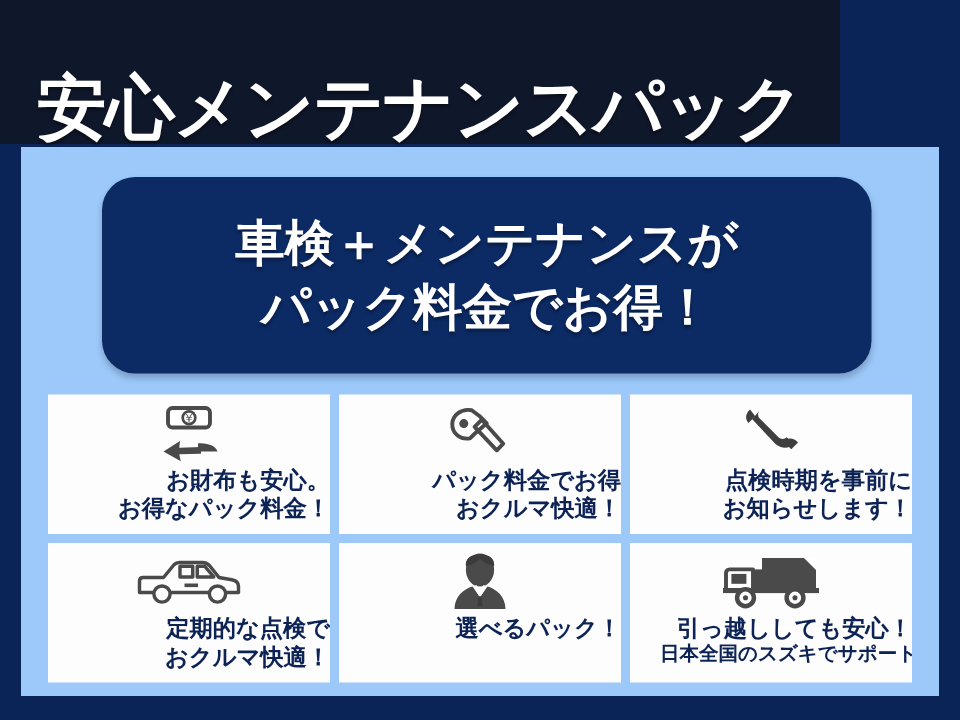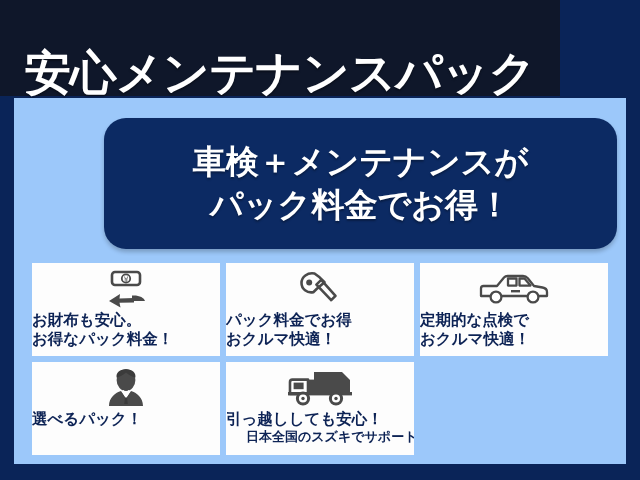--- a/index.html
+++ b/index.html
@@ -64,21 +64,20 @@
     width: 513px;
     height: 131px;
     background: #0c2a63;
     border-radius: 22px;
     box-shadow: 0 3px 4px rgba(0,0,0,0.22);
     display: flex;
     flex-direction: column;
     align-items: center;
     justify-content: center;
     box-sizing: border-box;
-    margin-left: 36px;
   }
   .subtitle-line {
     color: #ffffff;
     font-size: 33px;
     font-weight: bold;
     line-height: 1.28;
     white-space: nowrap;
     text-shadow: 0 2px 2px rgba(0,0,0,0.3);
   }
 
@@ -107,21 +106,21 @@
   }
   .cell-icon {
     height: 42px;
     display: flex;
     align-items: center;
     justify-content: center;
     margin-bottom: 1px;
   }
   .cell-text {
     width: 100%;
-    text-align: left;
+    text-align: right;
     color: #0d2355;
     font-weight: bold;
     line-height: 1.22;
   }
   .cell-text .l {
     display: block;
     font-size: 15.5px;
     white-space: nowrap;
   }
   .cell-text .l.small {
@@ -177,20 +176,34 @@
             </g>
             <circle cx="12.2" cy="14.4" r="3" fill="#4a4a4a"></circle>
           </svg>
         </div>
         <div class="cell-text">
           <span class="l">パック料金でお得</span>
           <span class="l">おクルマ快適！</span>
         </div>
       </div>
 
+      <div class="cell">
+        <div class="cell-icon">
+          <svg width="46" height="40" viewBox="0 0 46 40" aria-hidden="true">
+            <path d="M9 4 C6 6.5 5.5 10.5 8 13 L12.5 8.5 Z" fill="#3f3f3f"></path>
+            <path d="M10.5 10.5 L26 27 C29.5 30 35 30.5 38 27 L33.5 22.5
+                     C32 24 29.5 24 28 22.5 L15.5 10 C14 8.5 14 6 15.5 4.5 Z" fill="#3f3f3f"></path>
+            <path d="M31 25 C34.5 22.5 38.5 23 41 26 L36.5 30.5 Z" fill="#3f3f3f"></path>
+          </svg>
+        </div>
+        <div class="cell-text">
+          <span class="l">点検時期を事前に</span>
+          <span class="l">お知らせします！</span>
+        </div>
+      </div>
 
       <div class="cell">
         <div class="cell-icon">
           <svg width="74" height="36" viewBox="0 0 74 36" aria-hidden="true">
             <g fill="none" stroke="#4a4a4a" stroke-width="2.3" stroke-linejoin="round">
               <path d="M4 25 L4 17.5 C4 16 5 15 6.5 15 L20 15 L27 6.5
                        C28 5.4 29.2 5 30.6 5 L46 5 C48 5 49.6 5.8 50.8 7.2 L57 15
                        L65.5 16.5 C68.5 17 70 18.6 70 21 L70 25 Z"></path>
               <path d="M31 7.5 L31 14.6 L39.5 14.6 L39.5 7.5 Z"></path>
               <path d="M42.5 7.5 L42.5 14.6 L53.5 14.6 L47.5 7.5 Z"></path>

